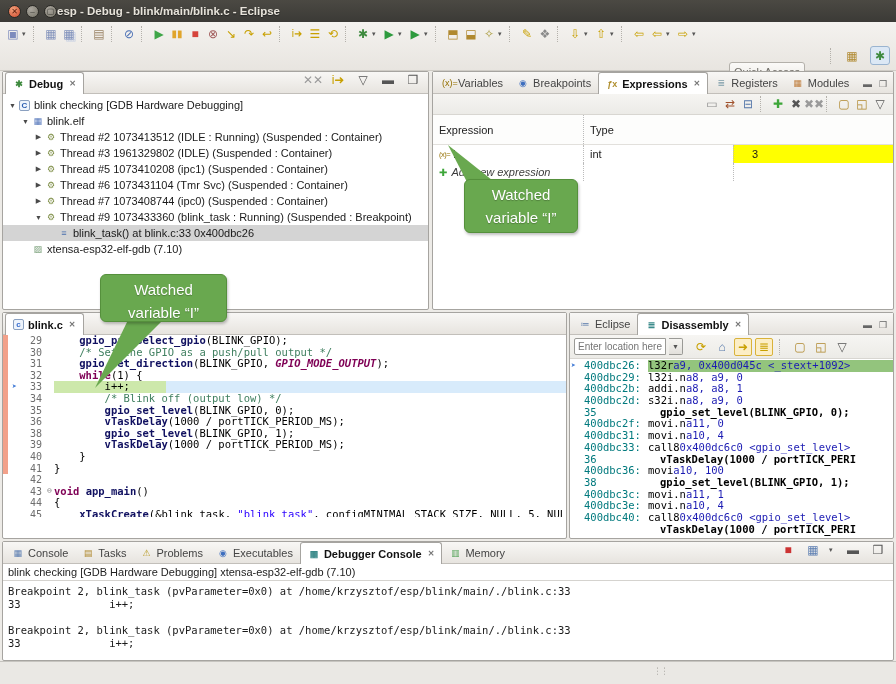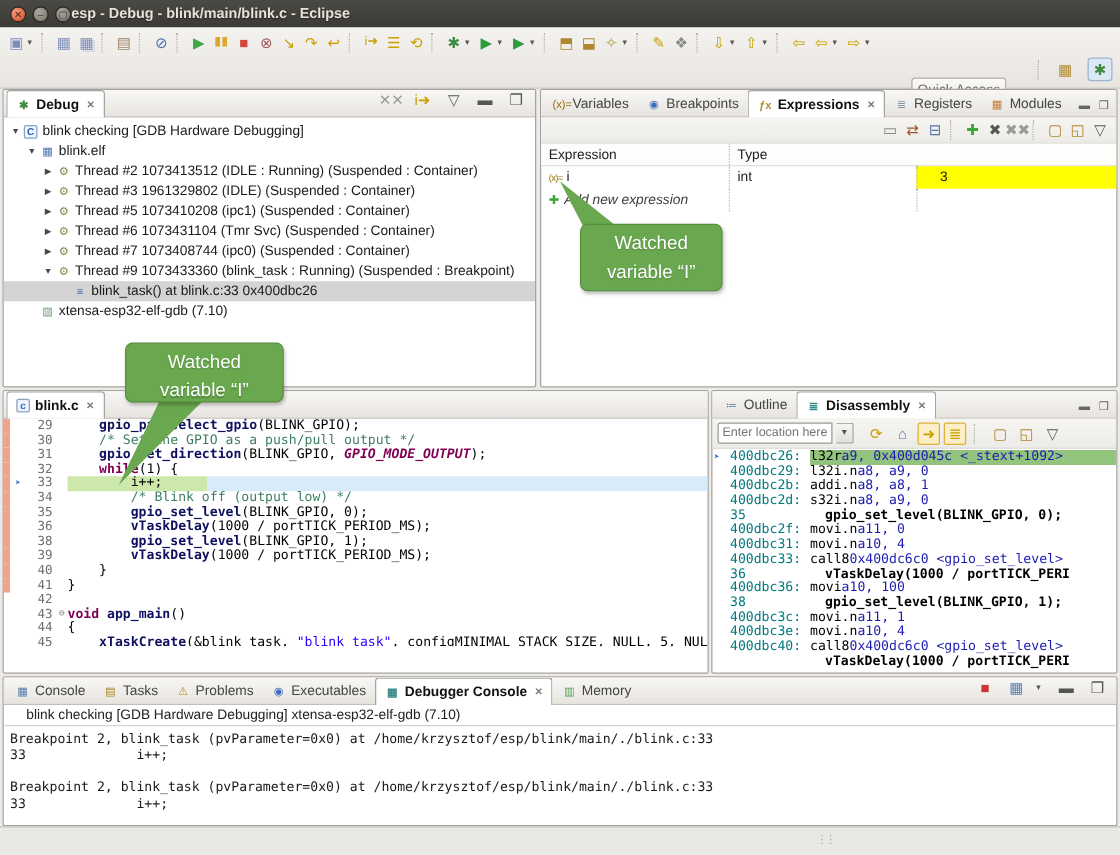--- a/index.html
+++ b/index.html
@@ -54,21 +54,21 @@
   .trow { height:16px; display:flex; align-items:center; white-space:nowrap; overflow:hidden; font-size:11px; }
   .trow.selected { background:#d4d4d4; }
   .tarrow { width:11px; font-size:7px; color:#4a4a4a; text-align:center; flex:none; }
   .ticn { width:14px; font-size:9px; text-align:center; flex:none; margin-right:2px; }
   .ticn.boxed { width:11px; height:11px; line-height:10px; border:1px solid #8aa0c0; background:#eef4fc;
     font-size:8px; font-weight:bold; border-radius:2px; margin:0 4px 0 1px; }
 
   
   #expr-toolbar { height:21px; background:linear-gradient(#f6f5f2,#ecebe7); border-bottom:1px solid #d8d6d1;
     display:flex; align-items:center; justify-content:flex-end; padding-right:4px; }
-  #expr-header { height:18px; display:flex; border-bottom:1px solid #e2e0dc; background:#fdfdfc; font-size:11px; color:#222; }
+  #expr-header { height:30px; display:flex; border-bottom:1px solid #e2e0dc; background:#fdfdfc; font-size:11px; color:#222; }
   .hc { display:flex; align-items:center; padding-left:6px; }
   .col-exp { width:150px; }
   .col-type { width:150px; border-left:1px dotted #bbb; }
   .col-val { flex:1; border-left:1px dotted #bbb; }
   .erow { height:18px; display:flex; font-size:11px; align-items:stretch; }
   .ecell { display:flex; align-items:center; padding-left:6px; }
   .expr-var-icon { font-size:7.5px; color:#946f00; margin-right:3px; letter-spacing:-0.5px; }
   .add-plus { color:#3da639; font-size:10px; margin-right:4px; }
   .add-label { font-style:italic; color:#3c3c3c; }
 
@@ -98,21 +98,21 @@
   .dmark { position:absolute; left:1px; top:0; font-size:8px; color:#3f7ad6; }
   .daddr { color:#00797d; min-width:64px; }
   .dmn { color:#000; min-width:50px; }
   .dops { color:#1b1bb3; }
   .dinst { flex:1; }
   .drow.current .dinst { background:#93c47d; }
   .dnum { color:#00797d; min-width:76px; }
   .dsrc { color:#000; font-weight:bold; }
 
   
-  #console-desc { height:17px; display:flex; align-items:center; padding-left:18px; font-size:11px; color:#222;
+  #console-desc { height:17px; display:flex; align-items:center; padding-left:5px; font-size:11px; color:#222;
     border-bottom:1px solid #d5d3cf; }
   #console-body { font-family:"DejaVu Sans Mono", monospace; font-size:10.5px; line-height:13px; padding:4px 0 0 5px; white-space:pre; }
 
   
   #statusbar { position:absolute; left:0; top:661px; width:896px; height:23px; background:#eae8e4;
     border-top:1px solid #c6c4bf; }
   #status-handle { position:absolute; left:653px; top:4px; color:#a9a6a0; font-size:9px; letter-spacing:-2px; }
 
   
   .callout { position:absolute; z-index:60; border-radius:6px; border:1px solid #55903c;
@@ -357,21 +357,21 @@
       <div class="cl"><span class="strip"></span><span class="bpm"></span><span class="lnum">45</span><span class="fold"></span><span class="ctext"><span class="p">    </span><span class="f">xTaskCreate</span><span class="p">(&amp;blink_task, </span><span class="s">"blink_task"</span><span class="p">, configMINIMAL_STACK_SIZE, NULL, 5, NULL);</span></span></div>
       <div class="cl"><span class="strip"></span><span class="bpm"></span><span class="lnum">46</span><span class="fold"></span><span class="ctext"><span class="p">    }</span></span></div>
     </div>
 </div>
 
 <div class="panel" id="disasm-panel" style="left:569px;top:312px;width:325px;height:227px;">
   <div class="tabbar">
     <span id="disasm-tabs" style="display:flex;align-items:flex-end;">
         <span class="tab">
           <span class="tabicon" style="color: rgb(85, 119, 170);">≔</span>
-          <span class="tablabel">Outline</span>
+          <span class="tablabel">Eclipse</span>
         </span>
         <span class="tab active">
           <span class="tabicon" style="color: rgb(58, 138, 138);">≣</span>
           <span class="tablabel">Disassembly</span>
           <span class="tabclose">✕</span>
         </span>
       </span>
     <span class="panel-actions">
       <span class="pa">▬</span>
       <span class="pa">❒</span>

